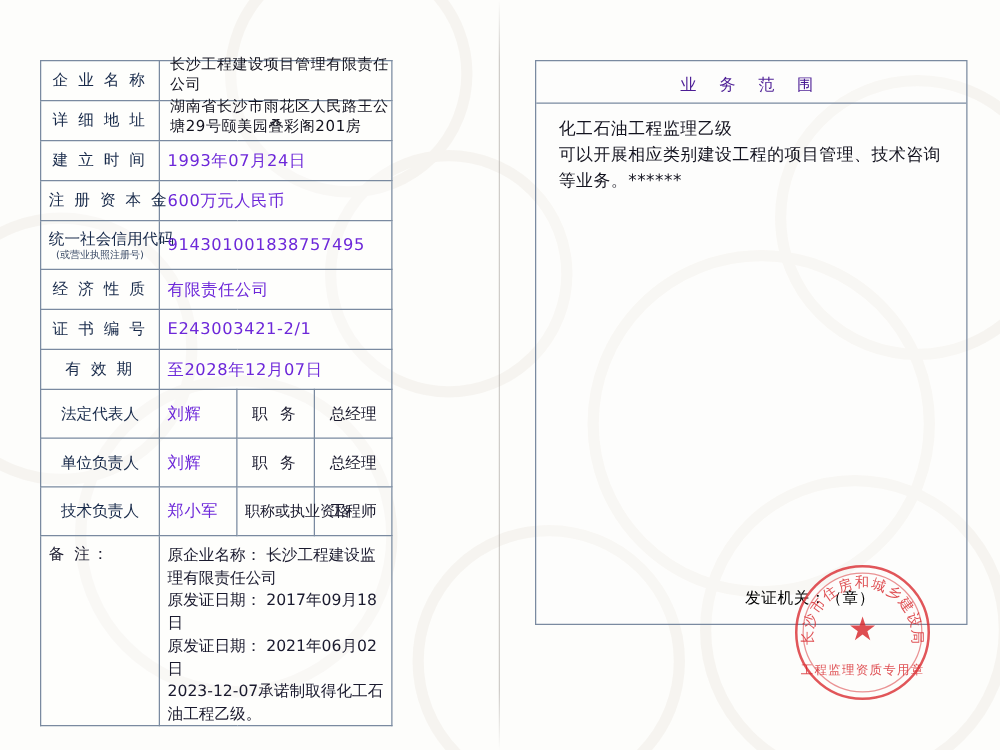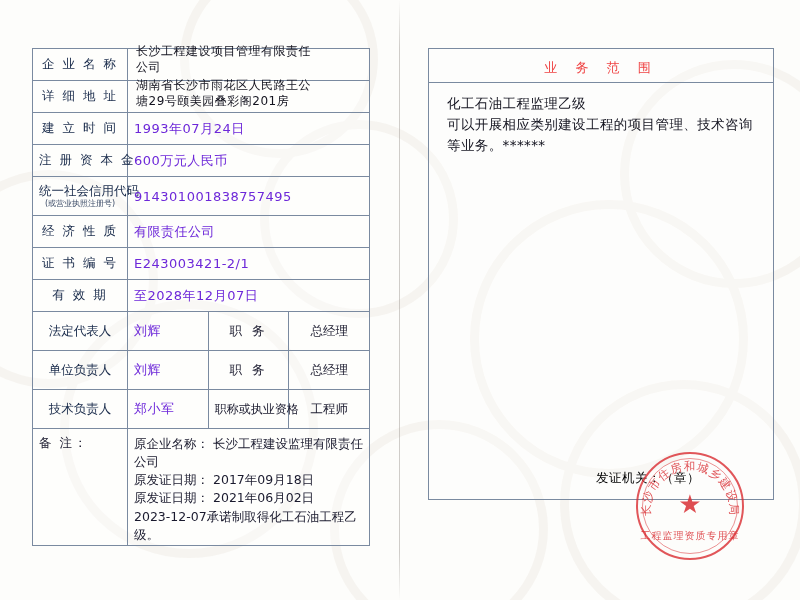--- a/index.html
+++ b/index.html
@@ -46,21 +46,21 @@
     height: 600px;
   }
   .half.left { left: 0; width: 400px; }
   .half.right { left: 400px; width: 400px; }
 
   
   .info-table {
     position: absolute;
     left: 32px;
     top: 48px;
-    width: 338px;
+    width: 282px;
     border-collapse: collapse;
     table-layout: fixed;
     background: rgba(255,255,255,0.35);
   }
   .info-table td {
     border: 1px solid #7a8aa0;
     height: 31px;
     font-size: 12.5px;
     padding: 0 6px;
     vertical-align: middle;
@@ -137,21 +137,21 @@
     background: rgba(255,255,255,0.25);
   }
   .scope-title {
     position: absolute;
     top: 10px;
     left: 0;
     right: 0;
     text-align: center;
     font-size: 13px;
     letter-spacing: 7px;
-    color: #ef4444;
+    color: #4c1d95;
   }
   .scope-sep {
     position: absolute;
     top: 33px;
     left: 0;
     right: 0;
     height: 1px;
     background: #7a8aa0;
   }
   .scope-body {

